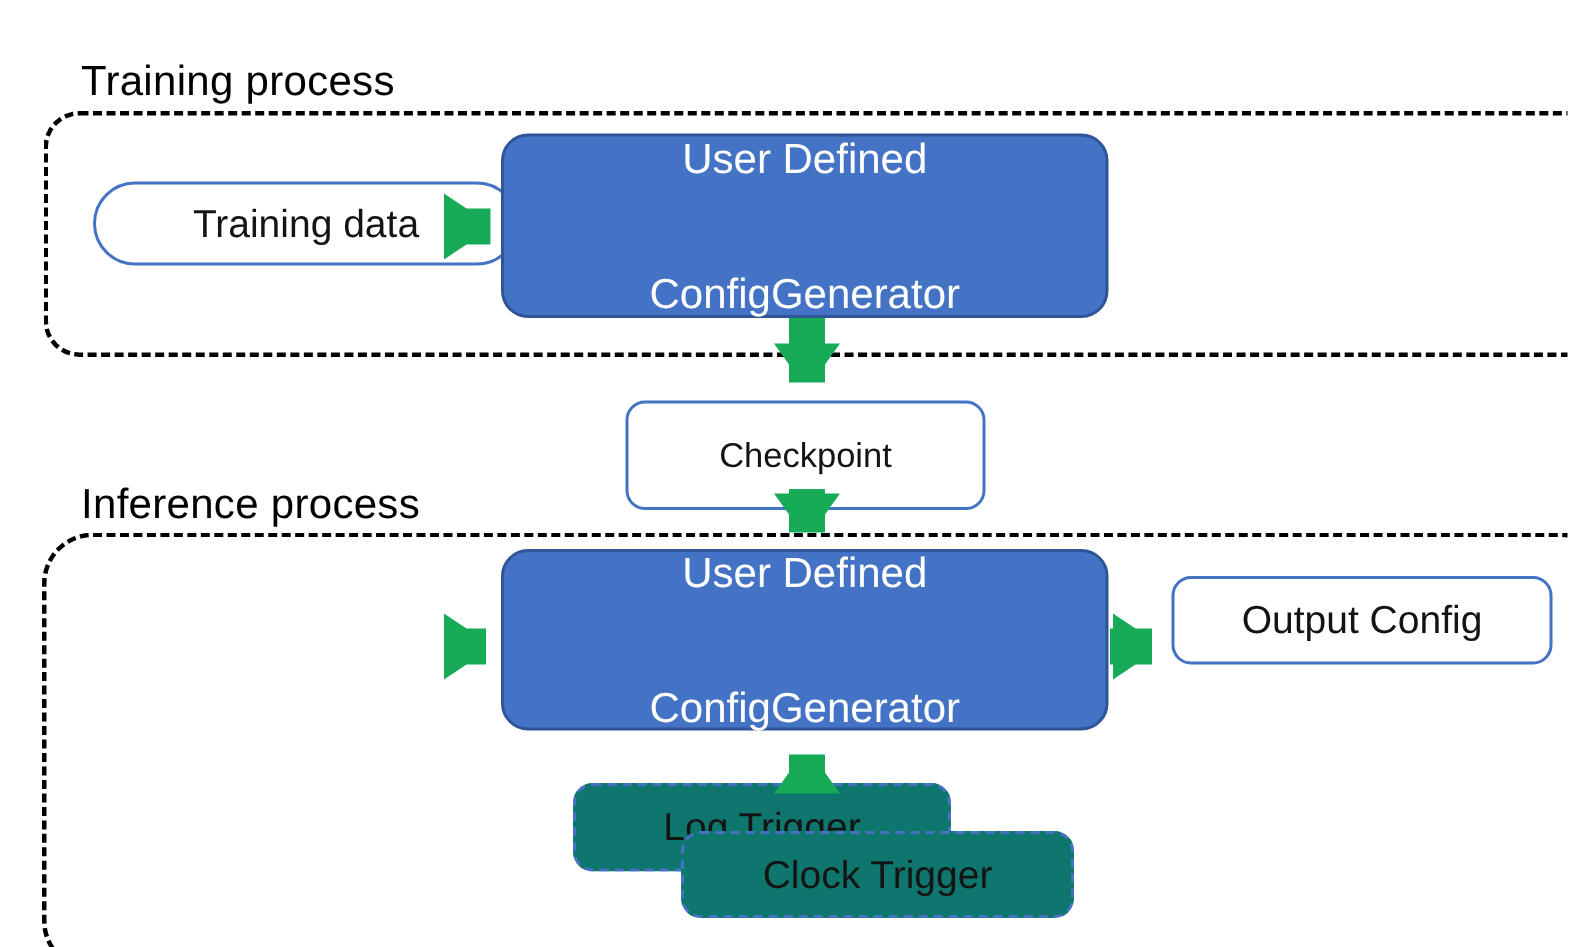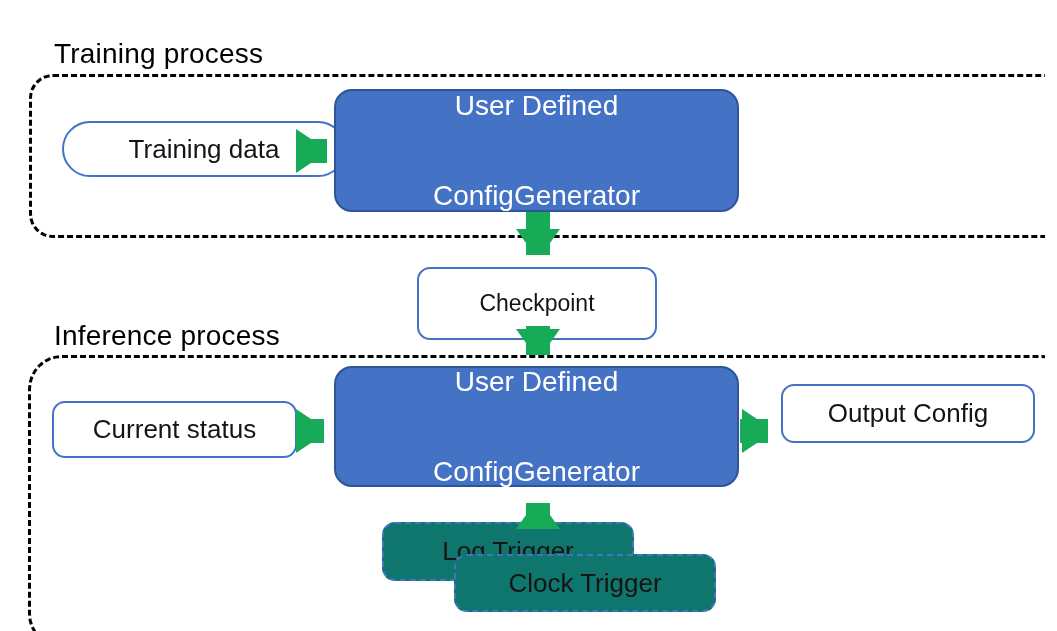--- a/index.html
+++ b/index.html
@@ -135,23 +135,20 @@
 
   <div class="arrow down" style="left:502px; top:302px; width:20px; height:41px;">
     <span class="shaft"></span>
     <span class="head"></span>
   </div>
 
   <div class="section-title" style="left:18px; top:284px;">Inference process</div>
 
   <div class="region" style="left:4px; top:331px; width:1047px; height:293px; border-radius:34px;"></div>
 
-  <div class="box-white" style="left:28px; top:377px; width:245px; height:57px;">
-    <span>Current status</span>
-  </div>
 
   <div class="arrow right" style="left:276px; top:395px; width:35px; height:20px;">
     <span class="shaft"></span>
     <span class="head"></span>
   </div>
 
   <div class="box-blue" style="left:310px; top:342px; width:405px; height:121px;">
     <span>User Defined</span>
     <span>ConfigGenerator</span>
   </div>

